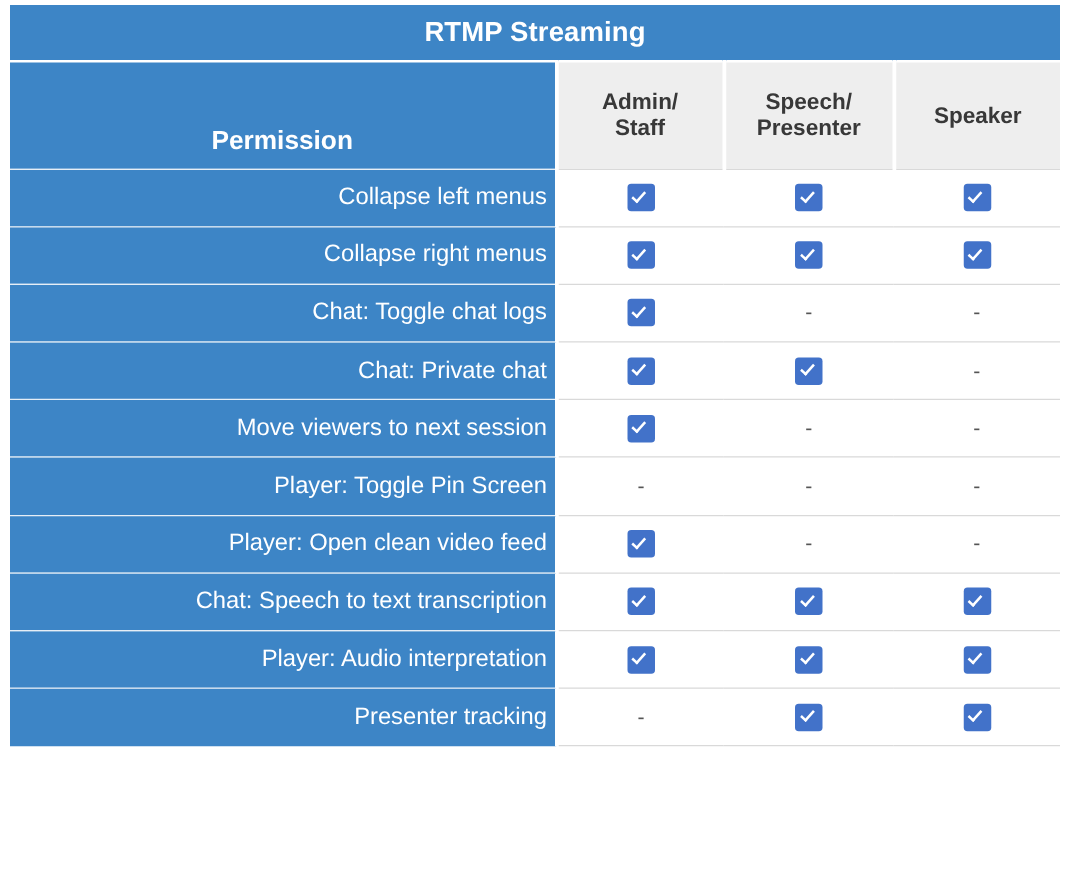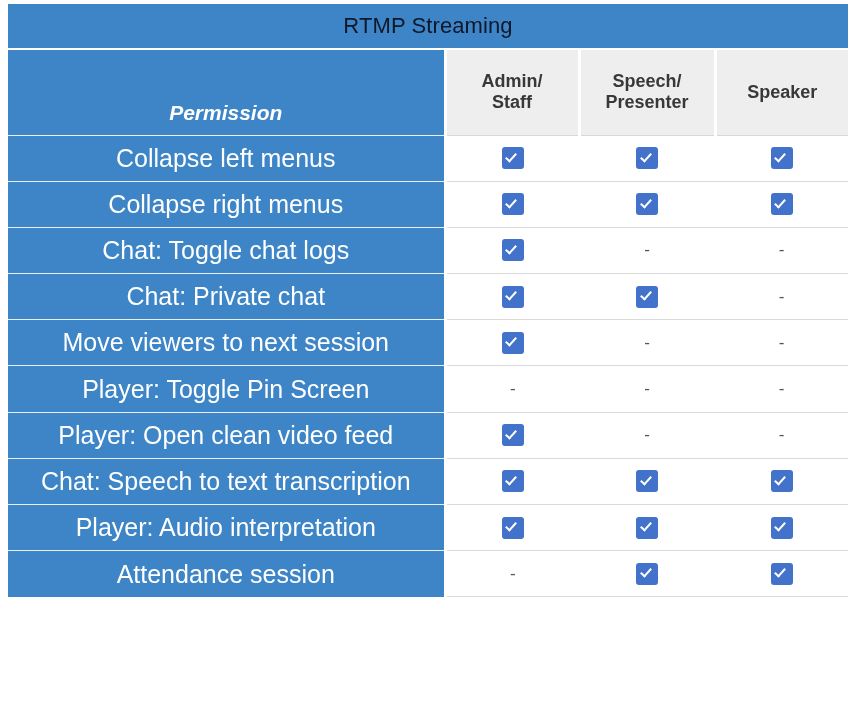--- a/index.html
+++ b/index.html
@@ -24,43 +24,42 @@
 
   table.perm-table {
     width: 840px;
     border-collapse: collapse;
     table-layout: fixed;
   }
 
   
   .title-cell {
     background: #3d85c6;
-    color: #0f172a;
+    color: #ffffff;
     font-size: 22px;
-    font-weight: normal;
+    font-weight: bold;
     height: 44px;
     padding: 0;
     border: none;
     letter-spacing: 0.1px;
   }
 
   
   .head-row { height: 86px; }
 
   .head-perm {
     background: #3d85c6;
     color: #ffffff;
     font-size: 21px;
     font-weight: bold;
     text-align: center;
     vertical-align: bottom;
     padding: 0 0 10px 0;
     border: none;
     border-top: 2px solid #ffffff;
-    font-style: italic;
   }
 
   .head-role {
     background: #eeeeee;
     color: #383838;
     font-size: 18px;
     font-weight: bold;
     text-align: center;
     vertical-align: middle;
     line-height: 1.18;
@@ -71,22 +70,22 @@
   }
 
   .head-role .role-line { display: block; white-space: nowrap; }
 
   
   tbody tr { height: 46.2px; }
 
   td.perm-label {
     background: #3d85c6;
     color: #ffffff;
-    font-size: 25px;
-    text-align: center;
+    font-size: 19px;
+    text-align: right;
     vertical-align: middle;
     padding: 0 6px;
     border: none;
     border-top: 1px solid #e6eef6;
     white-space: nowrap;
   }
 
   td.mark-cell {
     background: #ffffff;
     text-align: center;
@@ -215,20 +214,20 @@
           <td class="mark-cell"><span class="cbx"></span></td>
           <td class="mark-cell"><span class="cbx"></span></td>
         </tr>
         <tr>
           <td class="perm-label">Player: Audio interpretation</td>
           <td class="mark-cell first-mark"><span class="cbx"></span></td>
           <td class="mark-cell"><span class="cbx"></span></td>
           <td class="mark-cell"><span class="cbx"></span></td>
         </tr>
         <tr>
-          <td class="perm-label">Attendance session</td>
+          <td class="perm-label">Presenter tracking</td>
           <td class="mark-cell first-mark"><span class="dash">-</span></td>
           <td class="mark-cell"><span class="cbx"></span></td>
           <td class="mark-cell"><span class="cbx"></span></td>
         </tr>
       </tbody>
   </table>
 </div>
 
 </body></html>

